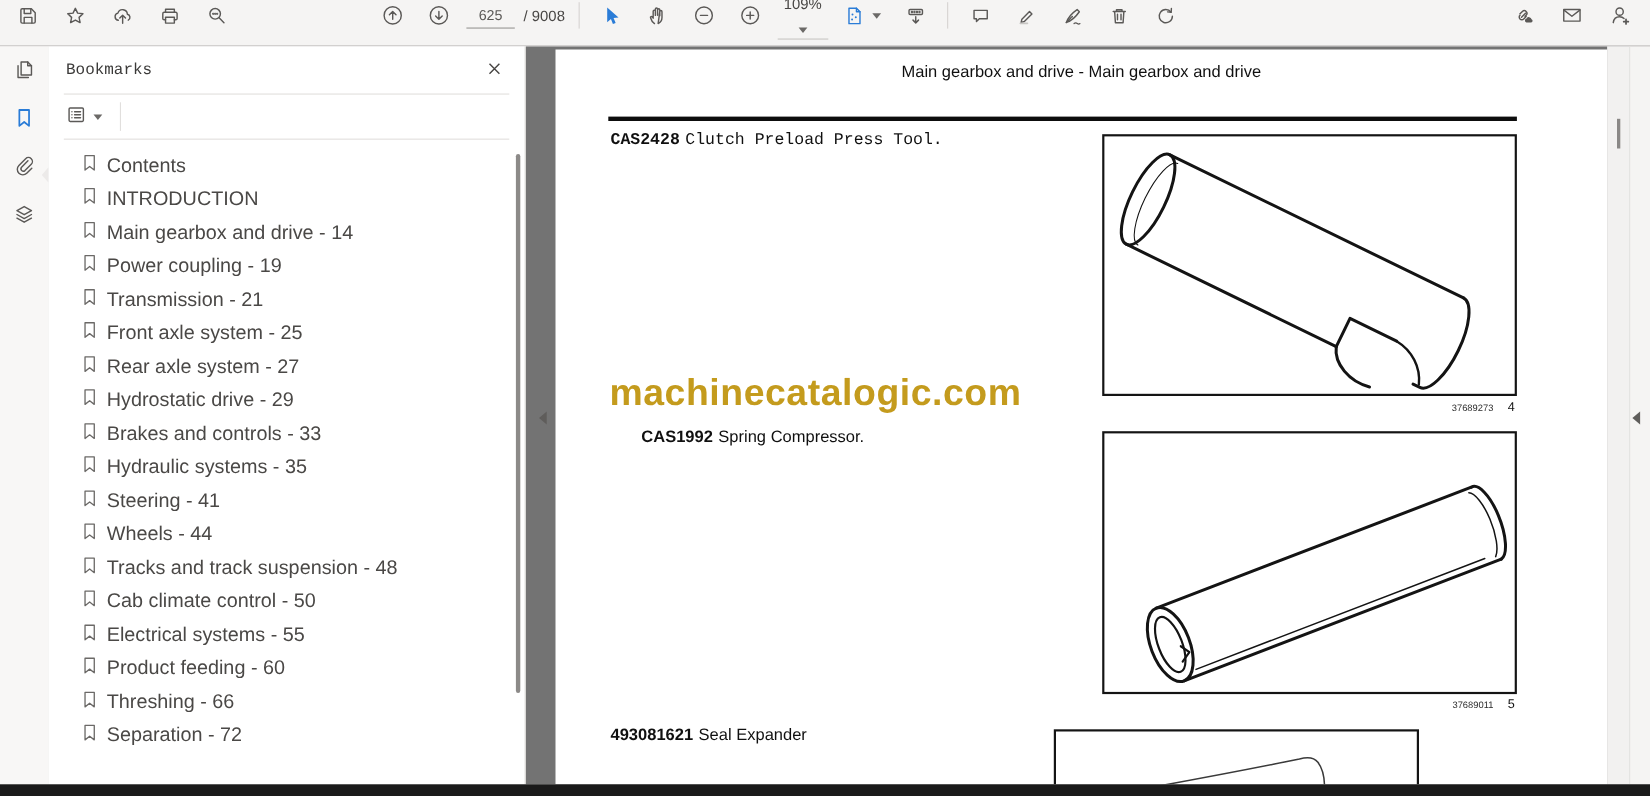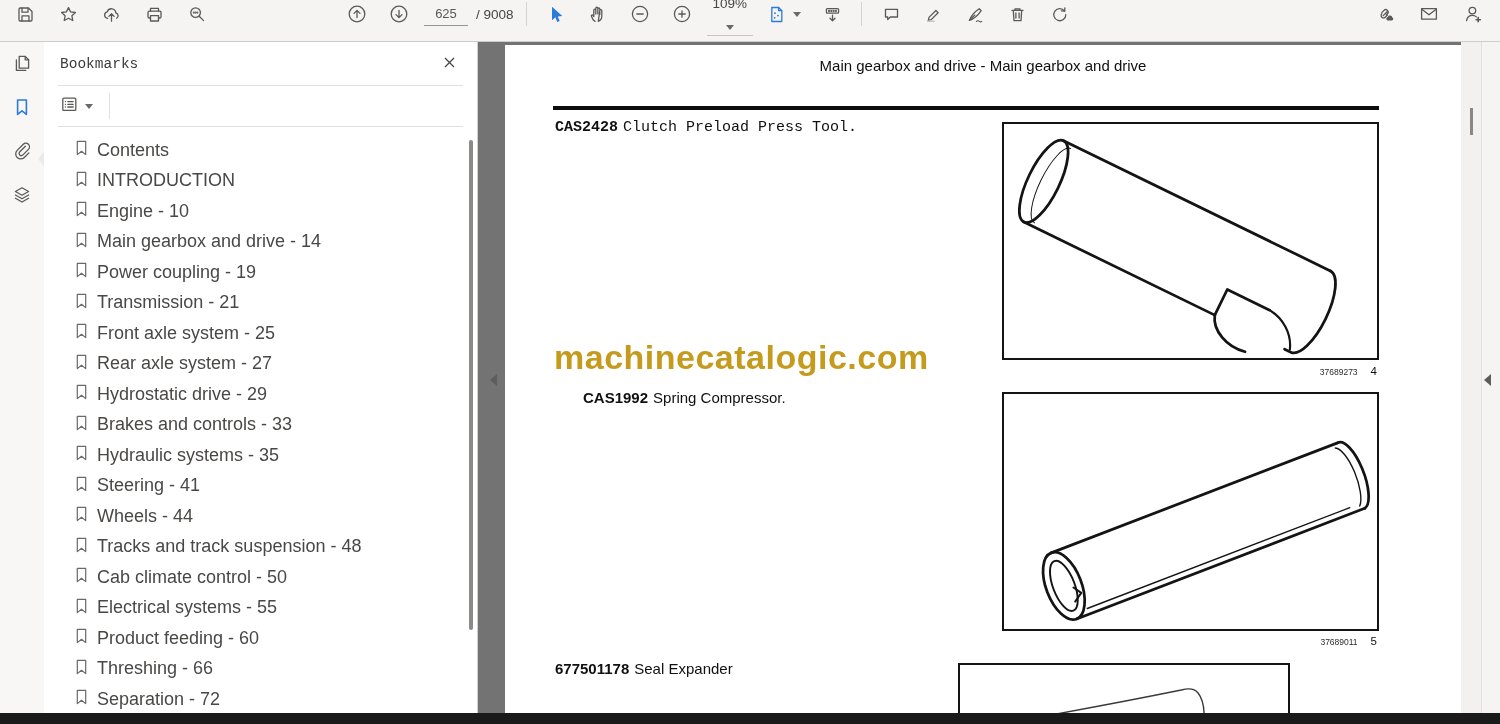--- a/index.html
+++ b/index.html
@@ -356,26 +356,20 @@
       <div class="bm-item">
     <span><svg width="13" height="16" viewBox="0 0 13 16" fill="none" stroke="#6b6967" stroke-width="1.2" stroke-linejoin="round">
             <path d="M2.3 1.4 h8.4 v13.2 l-4.2-3.3 -4.2 3.3 Z"></path>
           </svg></span>
     <span class="bm-label">INTRODUCTION</span>
   </div>
       <div class="bm-item">
     <span><svg width="13" height="16" viewBox="0 0 13 16" fill="none" stroke="#6b6967" stroke-width="1.2" stroke-linejoin="round">
             <path d="M2.3 1.4 h8.4 v13.2 l-4.2-3.3 -4.2 3.3 Z"></path>
           </svg></span>
-    <span class="bm-label">Engine - 10</span>
-  </div>
-      <div class="bm-item">
-    <span><svg width="13" height="16" viewBox="0 0 13 16" fill="none" stroke="#6b6967" stroke-width="1.2" stroke-linejoin="round">
-            <path d="M2.3 1.4 h8.4 v13.2 l-4.2-3.3 -4.2 3.3 Z"></path>
-          </svg></span>
     <span class="bm-label">Main gearbox and drive - 14</span>
   </div>
       <div class="bm-item">
     <span><svg width="13" height="16" viewBox="0 0 13 16" fill="none" stroke="#6b6967" stroke-width="1.2" stroke-linejoin="round">
             <path d="M2.3 1.4 h8.4 v13.2 l-4.2-3.3 -4.2 3.3 Z"></path>
           </svg></span>
     <span class="bm-label">Power coupling - 19</span>
   </div>
       <div class="bm-item">
     <span><svg width="13" height="16" viewBox="0 0 13 16" fill="none" stroke="#6b6967" stroke-width="1.2" stroke-linejoin="round">
@@ -510,21 +504,21 @@
           <path d="M32 66 H318" stroke-width="1.4"></path>
         </g>
       </svg>
     </div>
     <div class="figcap cap2">
       <span class="cap-ref">37689011</span>
       <span class="cap-no">5</span>
     </div>
 
     <div class="sec-h sec3-h">
-      <span class="code">677501178</span><span class="name">Seal Expander</span>
+      <span class="code">493081621</span><span class="name">Seal Expander</span>
     </div>
     <div class="fig fig3">
       <svg width="328" height="56" viewBox="0 0 332 56">
         <g stroke="#3a3a3a" fill="none" stroke-width="1.4">
           <path d="M60 56 Q 150 40 224 25 Q 236 21.5 241 28 Q 248 37 247 56"></path>
         </g>
       </svg>
     </div>
   </div>
 

